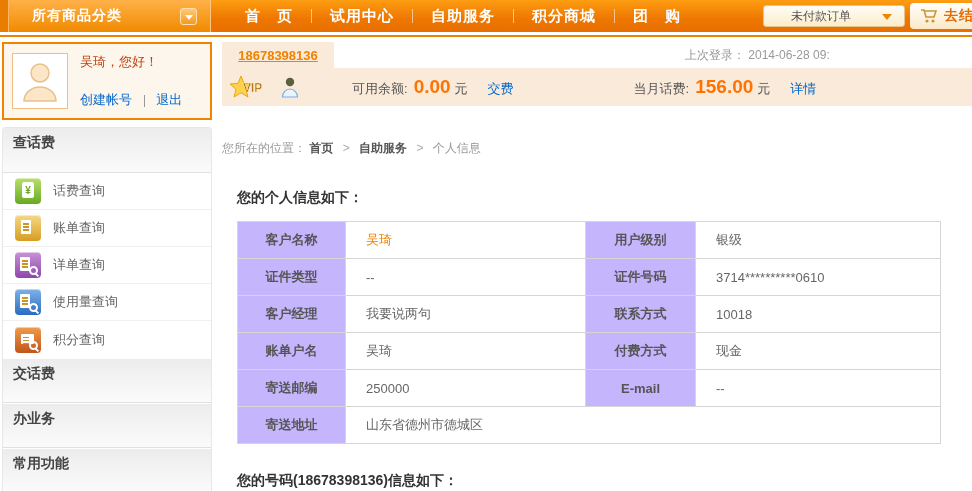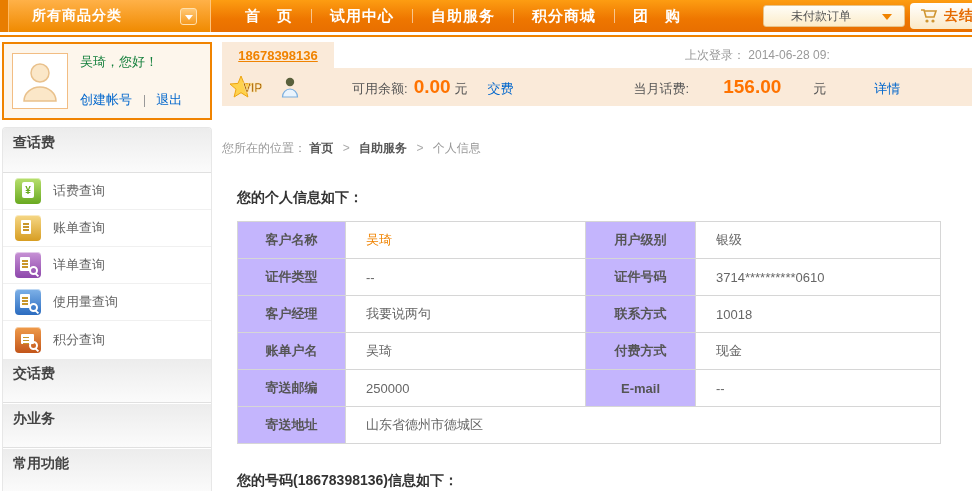--- a/index.html
+++ b/index.html
@@ -25,21 +25,21 @@
 
   
   .content { display:flex; padding-top:5px; }
   .sidebar { width:210px; margin-left:2px; flex:none; }
   .main { flex:1; margin-left:10px; position:relative; }
 
   
   .user-box { height:78px; border:2px solid #f08300; background:#fdf6ec; display:flex; align-items:center; padding-left:8px; }
   .avatar { width:56px; height:56px; background:#fff; border:1px solid #f2bd83; display:flex; align-items:center; justify-content:center; }
   .user-meta { margin-left:12px; }
-  .greeting { font-size:13px; color:#15803d; margin-bottom:20px; }
+  .greeting { font-size:13px; color:#c2410c; margin-bottom:20px; }
   .user-links { font-size:13px; }
   .user-links a { color:#06c; text-decoration:none; cursor:pointer; }
   .ulink-sep { display:inline-block; width:1px; height:12px; background:#999; margin:0 8px; vertical-align:middle; }
 
   
   .menu { margin-top:7px; border:1px solid #e7e7e7; border-bottom:none; border-radius:4px 4px 0 0; overflow:hidden; }
   .menu-header { height:45px; line-height:29px; padding-left:10px; font-size:14px; font-weight:bold; color:#444; background:linear-gradient(180deg,#ececec,#fbfbfb); border-top:1px solid #fff; border-bottom:1px solid #e0e0e0; cursor:pointer; }
   .menu-item { height:37px; display:flex; align-items:center; padding-left:12px; border-bottom:1px solid #f0f0f0; background:#fff; cursor:pointer; }
   .menu-item span.mi-label { font-size:13px; color:#666; margin-left:12px; }
   .mi-icon { width:26px; height:26px; border-radius:4px; position:relative; flex:none; box-shadow:inset 0 1px 0 rgba(255,255,255,.5); }
@@ -60,21 +60,21 @@
 
   
   .tab-row { position:relative; height:26px; }
   .phone-tab { position:absolute; left:0; top:0; width:112px; height:26px; background:#faead9; display:flex; align-items:center; justify-content:center; }
   .phone-tab a { font-size:13px; font-weight:bold; color:#f08300; text-decoration:underline; cursor:pointer; }
   .last-login { position:absolute; left:463px; top:5px; font-size:12px; color:#999; white-space:nowrap; }
   .info-band { height:38px; background:#faead9; display:flex; align-items:center; padding-left:8px; }
   .band-icons { display:flex; align-items:center; }
   .grp { display:flex; align-items:baseline; }
   .grp.balance { margin-left:52px; }
-  .grp.monthly { margin-left:120px;gap:28px; }
+  .grp.monthly { margin-left:120px; }
   .grp .lbl { font-size:13px; color:#555; }
   .grp .big { font-size:19px; font-weight:bold; color:#ff7300; margin:0 4px 0 6px; }
   .grp .unit { font-size:13px; color:#555; }
   .grp a.blue { font-size:13px; color:#06c; text-decoration:none; margin-left:20px; cursor:pointer; }
 
   
   .breadcrumb { margin-top:34px; font-size:12px; color:#999; }
   .breadcrumb .crumb { color:#555; font-weight:bold; text-decoration:none; cursor:pointer; }
   .breadcrumb .sep { color:#aaa; margin:0 6px; }
   .breadcrumb .current { color:#999; }

